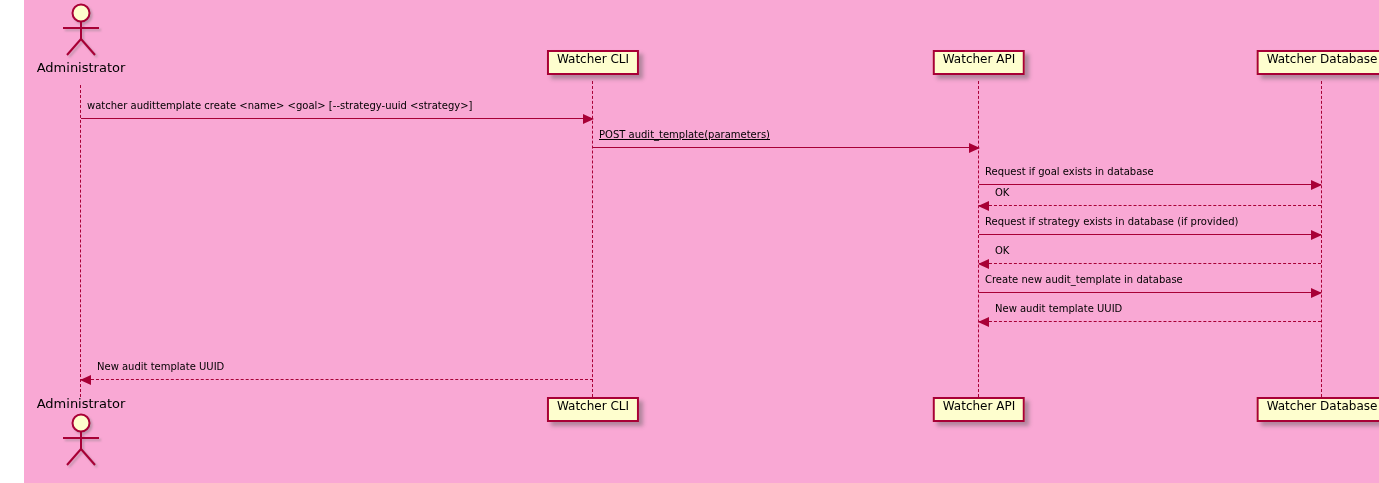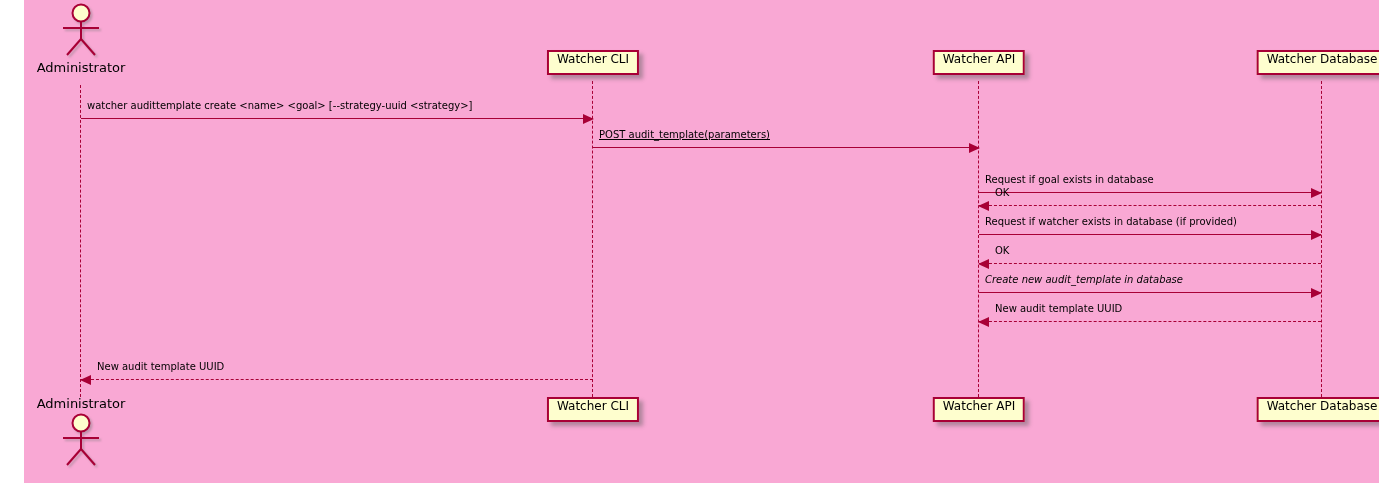--- a/index.html
+++ b/index.html
@@ -90,45 +90,45 @@
     <div class="msg-line"></div>
     <div class="msg-arrow"></div>
   </div>
 
   <div class="msg right solid" style="left:569px; top:127px; width:386px;text-decoration:underline;">
     <div class="msg-text">POST audit_template(parameters)</div>
     <div class="msg-line"></div>
     <div class="msg-arrow"></div>
   </div>
 
-  <div class="msg right solid" style="left:955px; top:172px; width:342px;">
+  <div class="msg right solid" style="left:955px; top:164px; width:342px;">
     <div class="msg-text">Request if goal exists in database</div>
     <div class="msg-line"></div>
     <div class="msg-arrow"></div>
   </div>
 
   <div class="msg left dotted" style="left:955px; top:185px; width:342px;">
     <div class="msg-text">OK</div>
     <div class="msg-line"></div>
     <div class="msg-arrow"></div>
   </div>
 
   <div class="msg right solid" style="left:955px; top:214px; width:342px;">
-    <div class="msg-text">Request if watcher exists in database (if provided)</div>
+    <div class="msg-text">Request if strategy exists in database (if provided)</div>
     <div class="msg-line"></div>
     <div class="msg-arrow"></div>
   </div>
 
   <div class="msg left dotted" style="left:955px; top:243px; width:342px;">
     <div class="msg-text">OK</div>
     <div class="msg-line"></div>
     <div class="msg-arrow"></div>
   </div>
 
-  <div class="msg right solid" style="left:955px; top:272px; width:342px;font-style:italic;">
+  <div class="msg right solid" style="left:955px; top:272px; width:342px;">
     <div class="msg-text">Create new audit_template in database</div>
     <div class="msg-line"></div>
     <div class="msg-arrow"></div>
   </div>
 
   <div class="msg left dotted" style="left:955px; top:301px; width:342px;">
     <div class="msg-text">New audit template UUID</div>
     <div class="msg-line"></div>
     <div class="msg-arrow"></div>
   </div>

